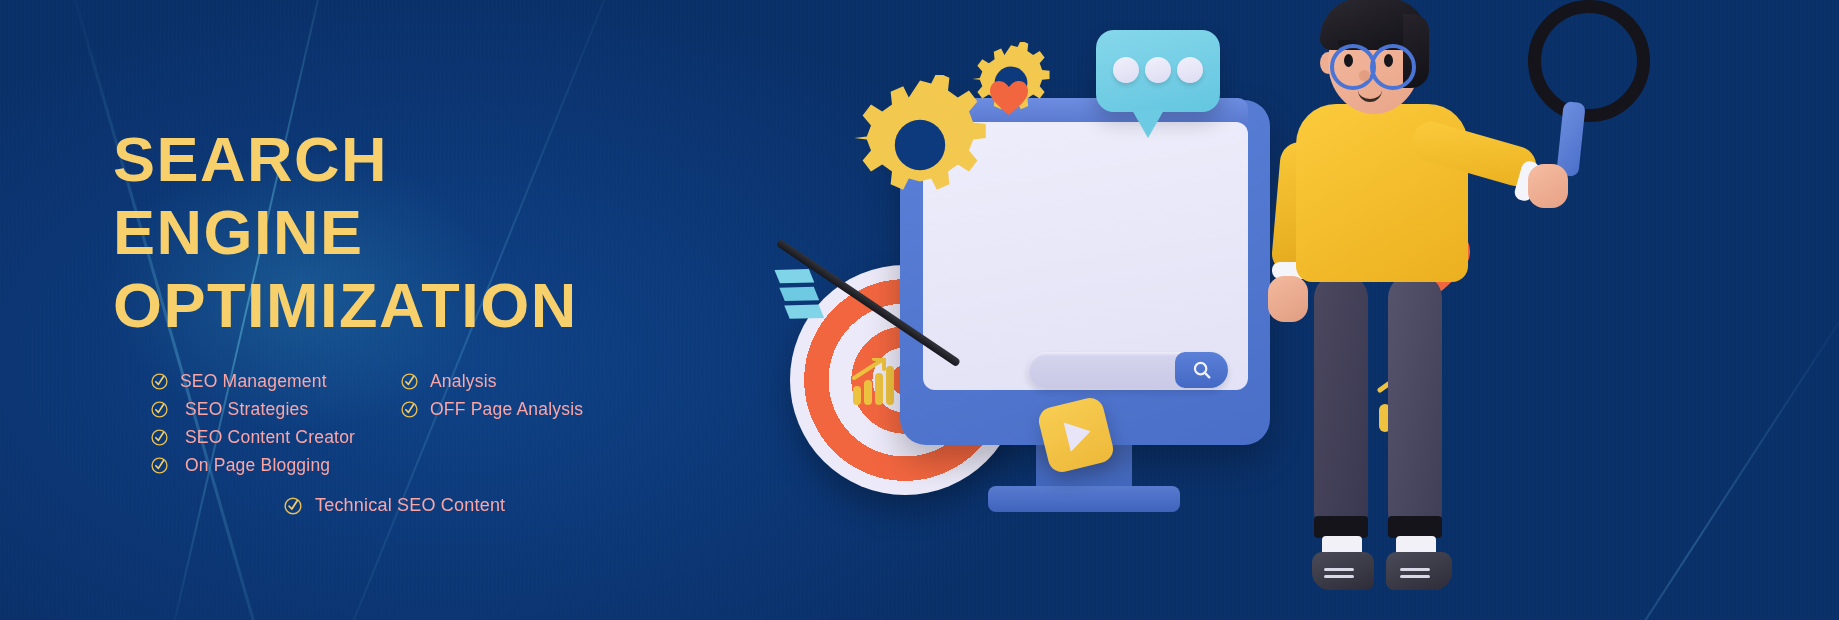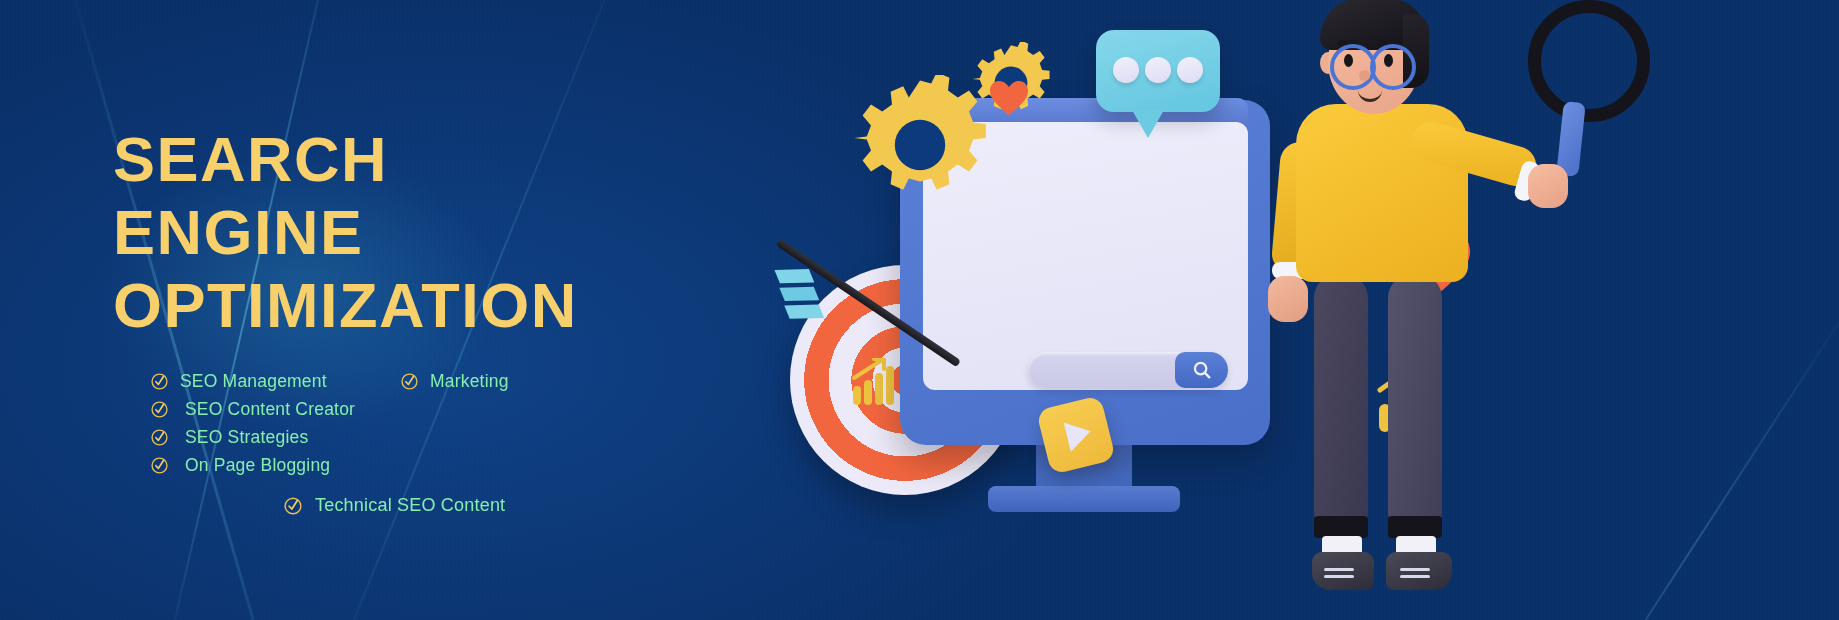--- a/index.html
+++ b/index.html
@@ -43,21 +43,21 @@
   .list-wrap{position:absolute;left:150px;top:368px;width:640px;}
   .cols{display:flex;}
   .col{display:flex;flex-direction:column;}
   .col-left{width:250px;}
   .col-right{width:340px;}
   .li{display:flex;align-items:center;height:27px;margin-bottom:0;}
   .li + .li{margin-top:0;}
   .col-left .li{margin-bottom:1px;}
   .col-right .li{margin-bottom:1px;}
   .chk{width:19px;height:19px;flex:0 0 19px;margin-right:11px;display:block;}
-  .li-txt{color:#86efac;font-size:17.5px;letter-spacing:.2px;white-space:nowrap;
+  .li-txt{color:#fca5a5;font-size:17.5px;letter-spacing:.2px;white-space:nowrap;
     font-family:"Liberation Sans",sans-serif;}
   .col-left .li:nth-child(n+2) .li-txt{padding-left:5px;}
   .center-item{position:absolute;left:283px;top:495px;display:flex;align-items:center;}
   .center-item .chk{width:20px;height:20px;flex:0 0 20px;margin-right:12px;}
   .center-item .li-txt{font-size:18px;}
 
   
   .art{position:absolute;left:760px;top:0;width:1079px;height:620px;}
 
   
@@ -206,53 +206,60 @@
             <path d="M7.4 12.3 L10.6 15.6 L17 5.6" fill="none" stroke="#f2cf6b" stroke-width="2.1" stroke-linecap="round" stroke-linejoin="round"></path>
           </svg>
           <span class="li-txt">SEO Management</span>
         </div>
 
         <div class="li">
           <svg class="chk" viewBox="0 0 24 24">
             <circle cx="12" cy="12" r="9.4" fill="none" stroke="#e8bf52" stroke-width="1.7"></circle>
             <path d="M7.4 12.3 L10.6 15.6 L17 5.6" fill="none" stroke="#f2cf6b" stroke-width="2.1" stroke-linecap="round" stroke-linejoin="round"></path>
           </svg>
+          <span class="li-txt">SEO Strategies</span>
+        </div>
+
+        <div class="li">
+          <svg class="chk" viewBox="0 0 24 24">
+            <circle cx="12" cy="12" r="9.4" fill="none" stroke="#e8bf52" stroke-width="1.7"></circle>
+            <path d="M7.4 12.3 L10.6 15.6 L17 5.6" fill="none" stroke="#f2cf6b" stroke-width="2.1" stroke-linecap="round" stroke-linejoin="round"></path>
+          </svg>
           <span class="li-txt">SEO Content Creator</span>
         </div>
 
         <div class="li">
           <svg class="chk" viewBox="0 0 24 24">
             <circle cx="12" cy="12" r="9.4" fill="none" stroke="#e8bf52" stroke-width="1.7"></circle>
             <path d="M7.4 12.3 L10.6 15.6 L17 5.6" fill="none" stroke="#f2cf6b" stroke-width="2.1" stroke-linecap="round" stroke-linejoin="round"></path>
           </svg>
-          <span class="li-txt">SEO Strategies</span>
-        </div>
-
-        <div class="li">
-          <svg class="chk" viewBox="0 0 24 24">
-            <circle cx="12" cy="12" r="9.4" fill="none" stroke="#e8bf52" stroke-width="1.7"></circle>
-            <path d="M7.4 12.3 L10.6 15.6 L17 5.6" fill="none" stroke="#f2cf6b" stroke-width="2.1" stroke-linecap="round" stroke-linejoin="round"></path>
-          </svg>
           <span class="li-txt">On Page Blogging</span>
         </div>
 
       </div>
 
       <div class="col col-right">
 
         <div class="li">
           <svg class="chk" viewBox="0 0 24 24">
             <circle cx="12" cy="12" r="9.4" fill="none" stroke="#e8bf52" stroke-width="1.7"></circle>
             <path d="M7.4 12.3 L10.6 15.6 L17 5.6" fill="none" stroke="#f2cf6b" stroke-width="2.1" stroke-linecap="round" stroke-linejoin="round"></path>
           </svg>
-          <span class="li-txt">Marketing</span>
-        </div>
-
-
-
+          <span class="li-txt">Analysis</span>
+        </div>
+
+
+
+        <div class="li">
+          <svg class="chk" viewBox="0 0 24 24">
+            <circle cx="12" cy="12" r="9.4" fill="none" stroke="#e8bf52" stroke-width="1.7"></circle>
+            <path d="M7.4 12.3 L10.6 15.6 L17 5.6" fill="none" stroke="#f2cf6b" stroke-width="2.1" stroke-linecap="round" stroke-linejoin="round"></path>
+          </svg>
+          <span class="li-txt">OFF Page Analysis</span>
+        </div>
 
       </div>
     </div>
   </div>
 
   <div class="center-item">
     <svg class="chk" viewBox="0 0 24 24">
       <circle cx="12" cy="12" r="9.4" fill="none" stroke="#e8bf52" stroke-width="1.7"></circle>
       <path d="M7.4 12.3 L10.6 15.6 L17 5.6" fill="none" stroke="#f2cf6b" stroke-width="2.1" stroke-linecap="round" stroke-linejoin="round"></path>
     </svg>

